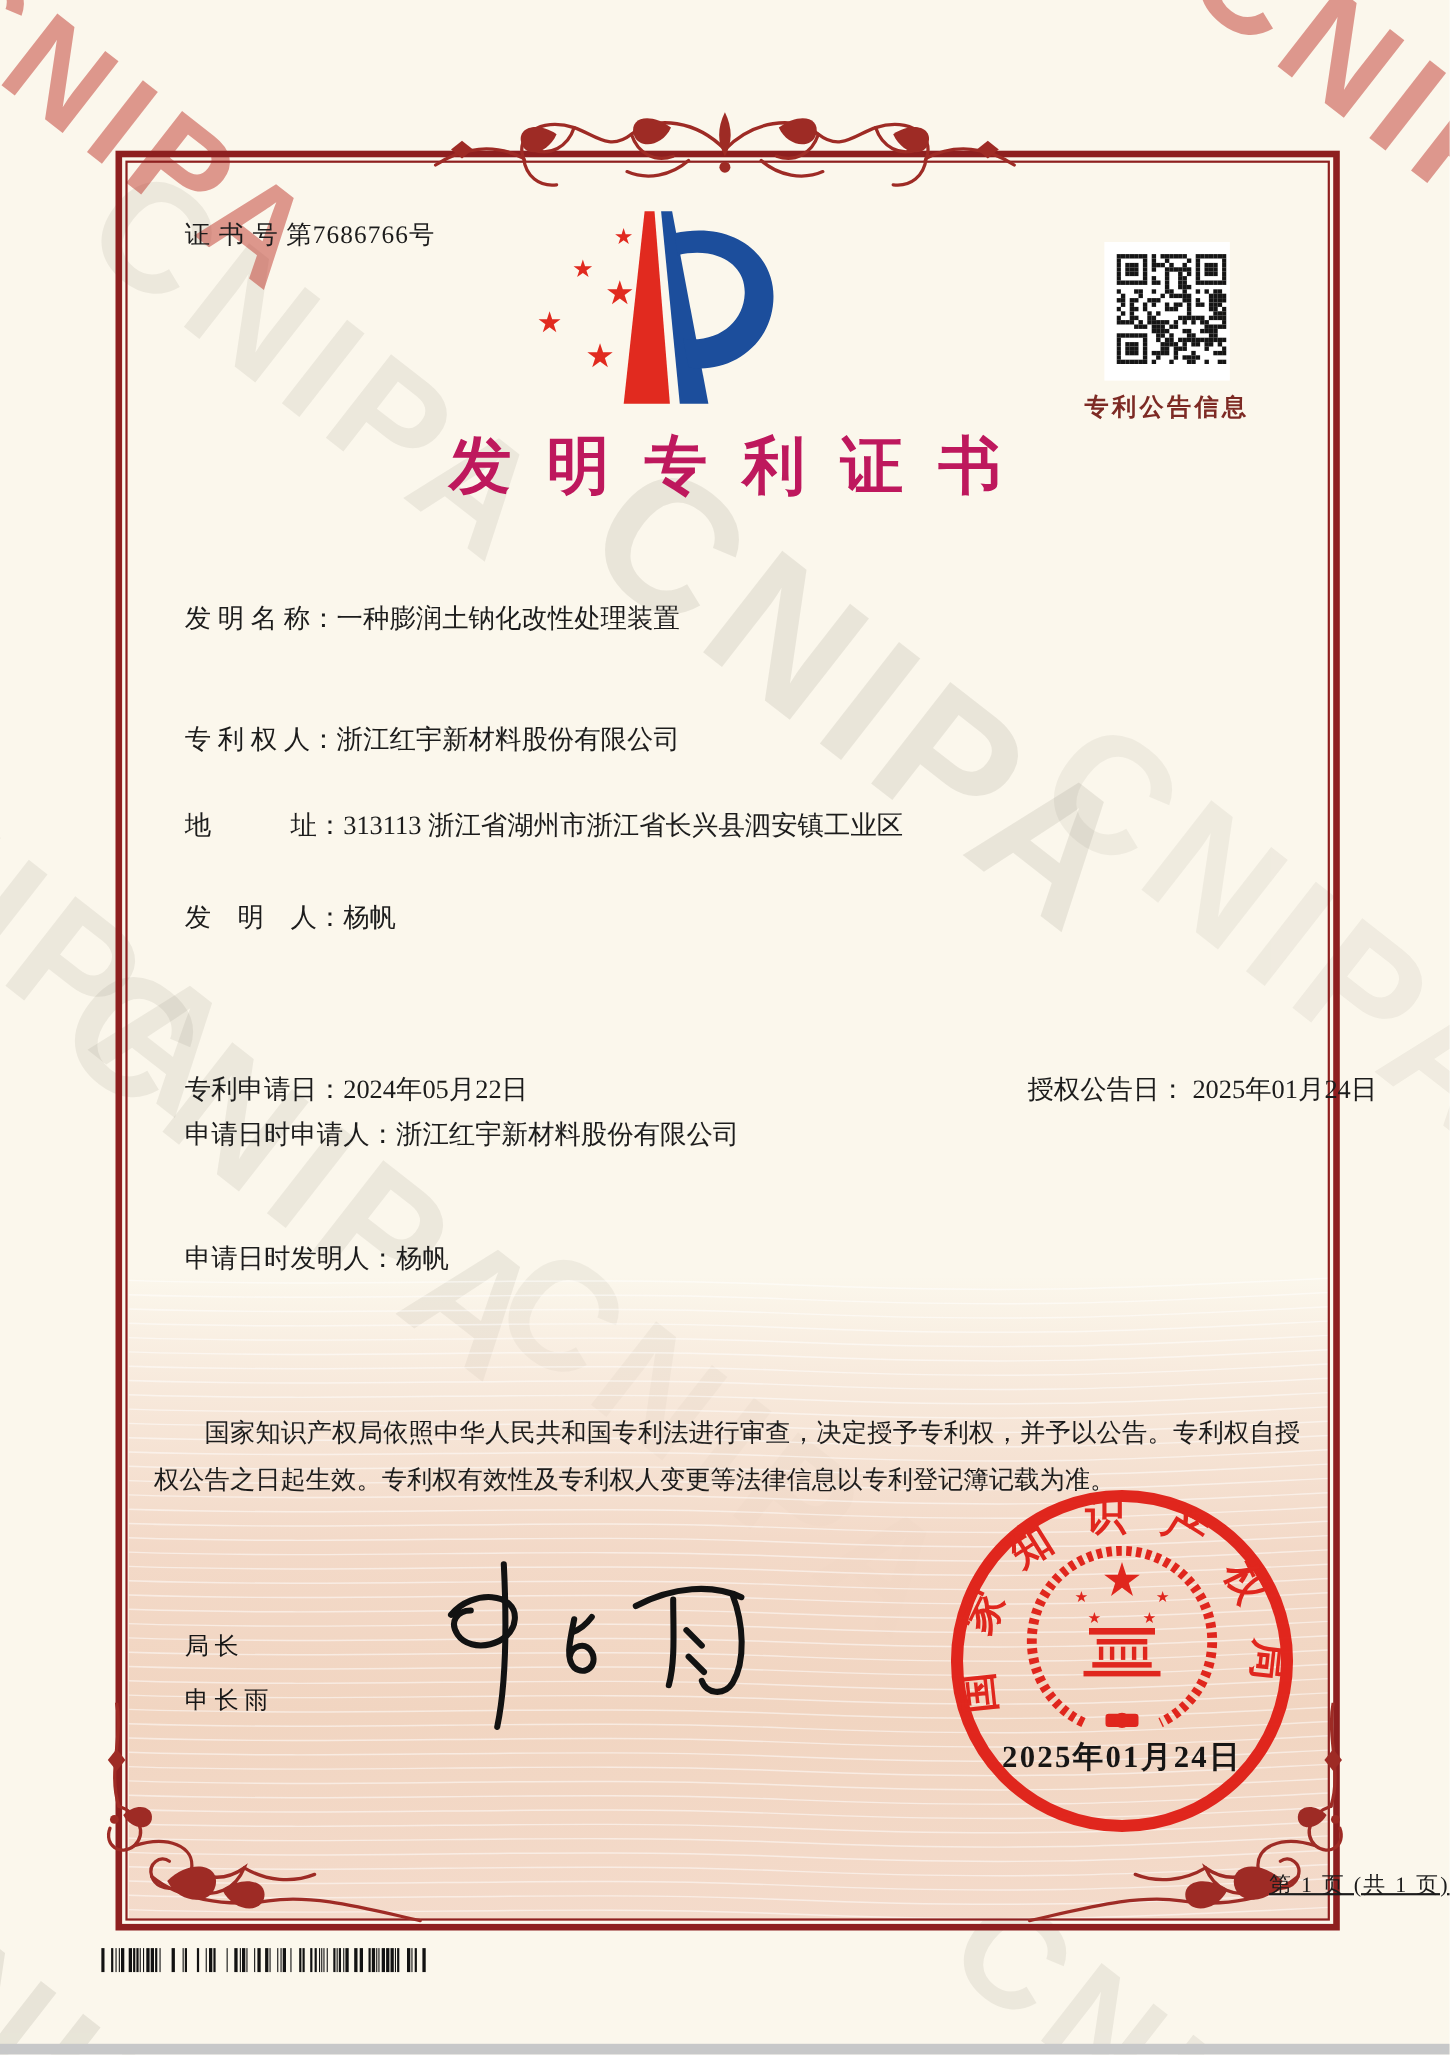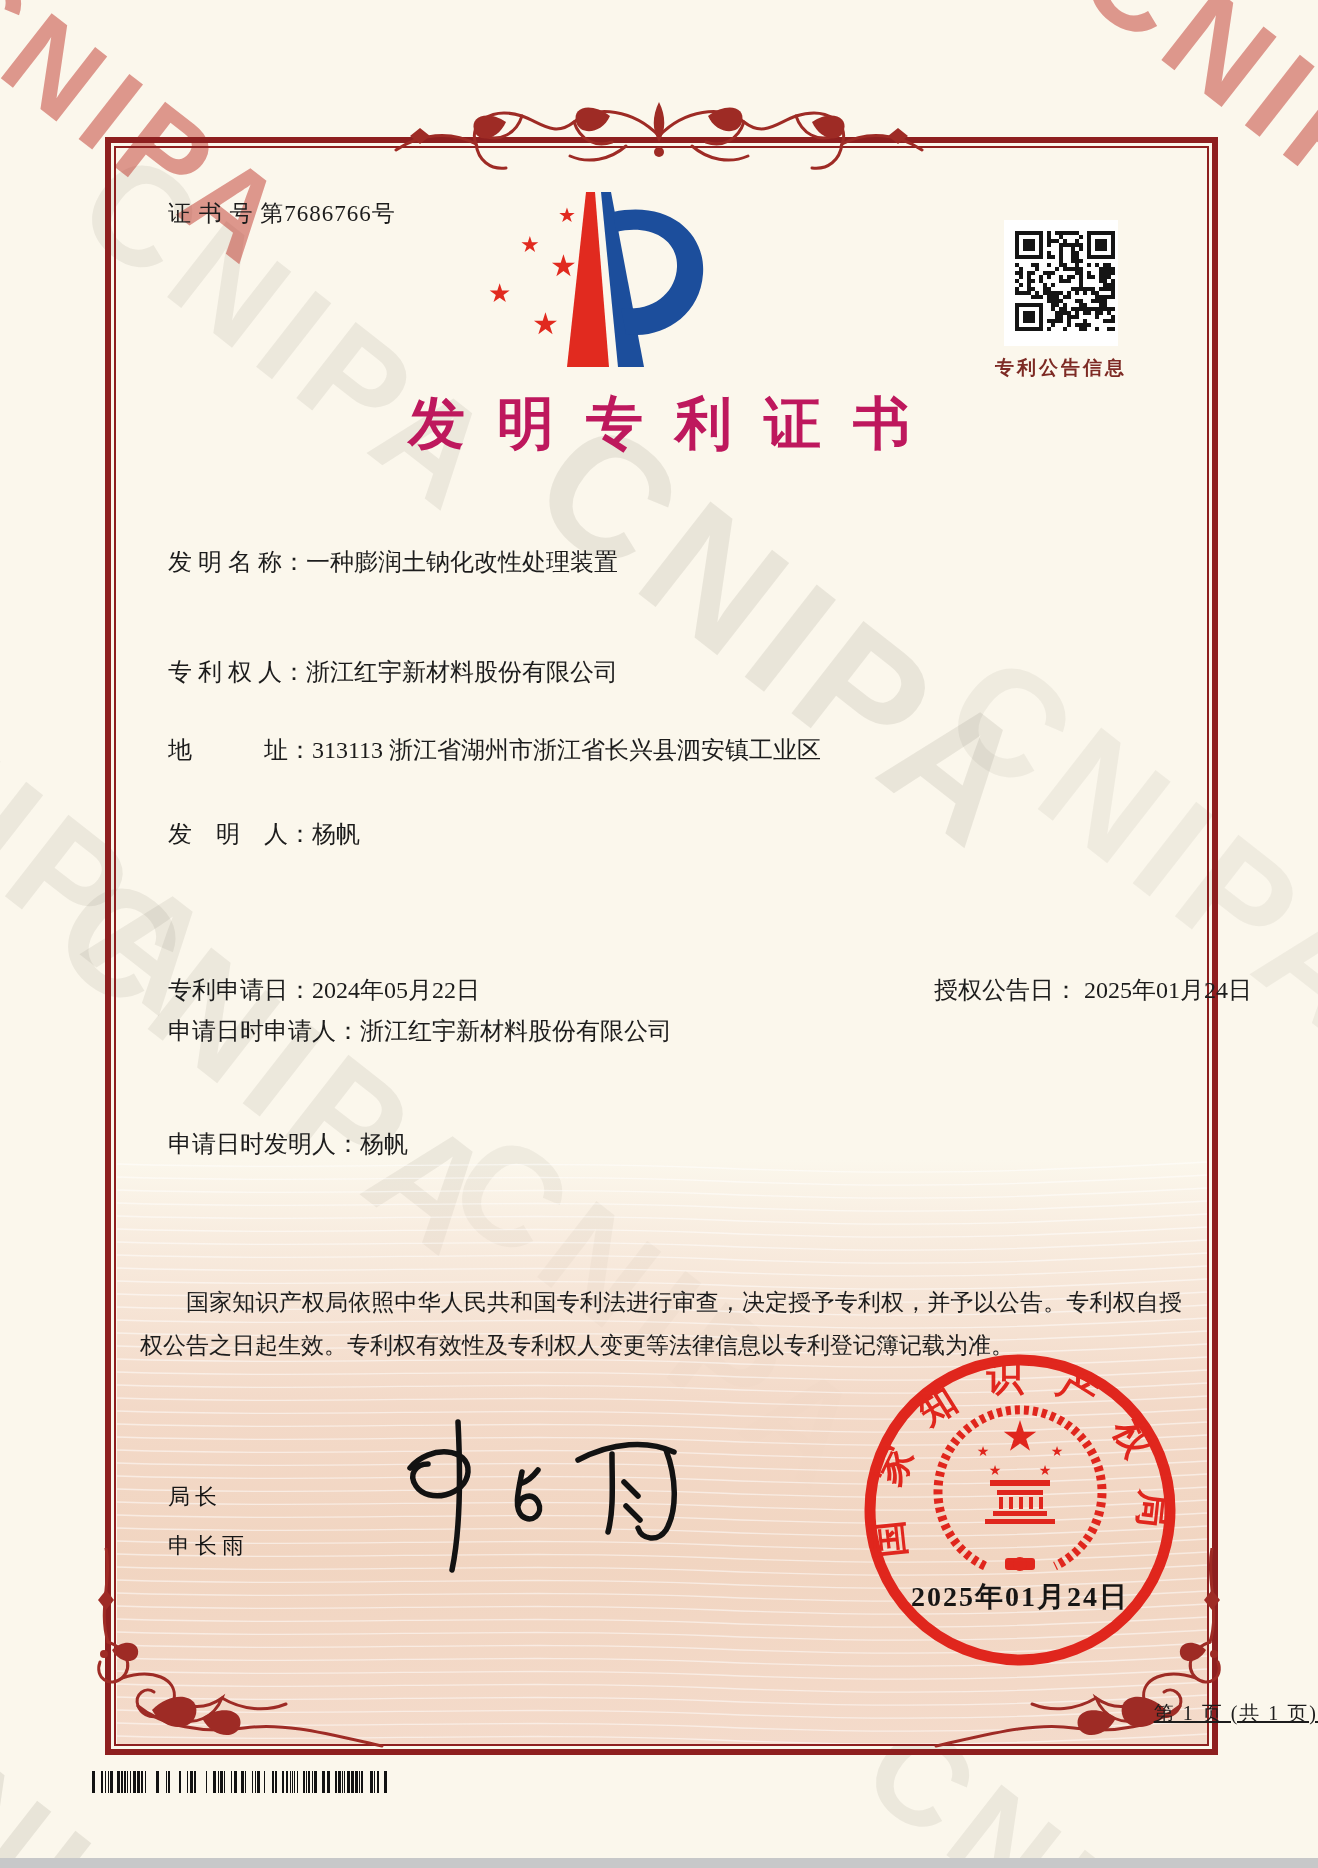--- a/index.html
+++ b/index.html
@@ -25,21 +25,21 @@
       rgba(243,218,202,0.45) 16%,
       rgba(242,214,196,0.9) 42%,
       #F1D5C1 68%, #F4DBCB 100%);}
   .waves svg{position:absolute;inset:0;opacity:.8;}
   
   .cert-no{position:absolute;left:168px;top:198px;font-size:23px;letter-spacing:1px;z-index:5;}
   .logo{position:absolute;left:470px;top:182px;z-index:5;}
   .qr-box{position:absolute;left:1004px;top:220px;width:114px;height:126px;background:#ffffff;z-index:5;}
   .qr{position:absolute;left:11px;top:11px;width:100px;height:100px;}
   .qr-caption{position:absolute;left:985px;top:355px;width:152px;text-align:center;
-      font-size:19px;letter-spacing:3px;color:#7d2a24;font-weight:bold;z-index:5;}
+      font-size:22px;letter-spacing:3px;color:#7d2a24;font-weight:bold;z-index:5;}
   .title{position:absolute;left:0;top:386px;width:100%;text-align:center;
       font-size:57px;font-weight:bold;letter-spacing:32px;padding-left:32px;
       box-sizing:border-box;color:#be185d;z-index:5;}
   
   .row{position:absolute;left:168px;font-size:24px;z-index:5;white-space:nowrap;}
   .row .lbl{display:inline;}
   .row .val{display:inline;}
   .col2{position:absolute;left:766px;top:0;}
   
   .statement{position:absolute;left:140px;top:1258px;width:1042px;font-size:23px;

